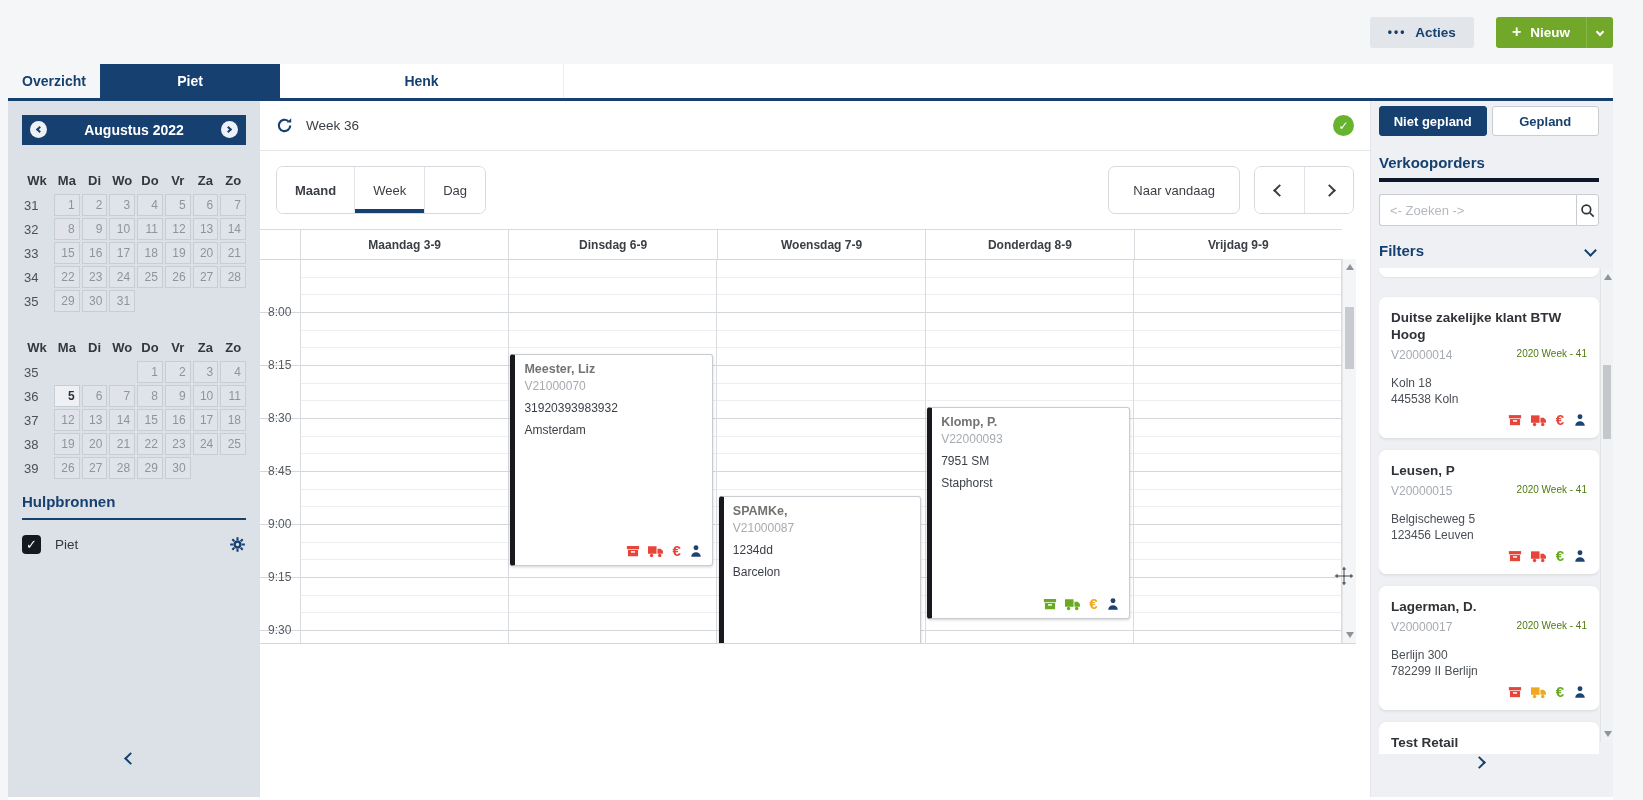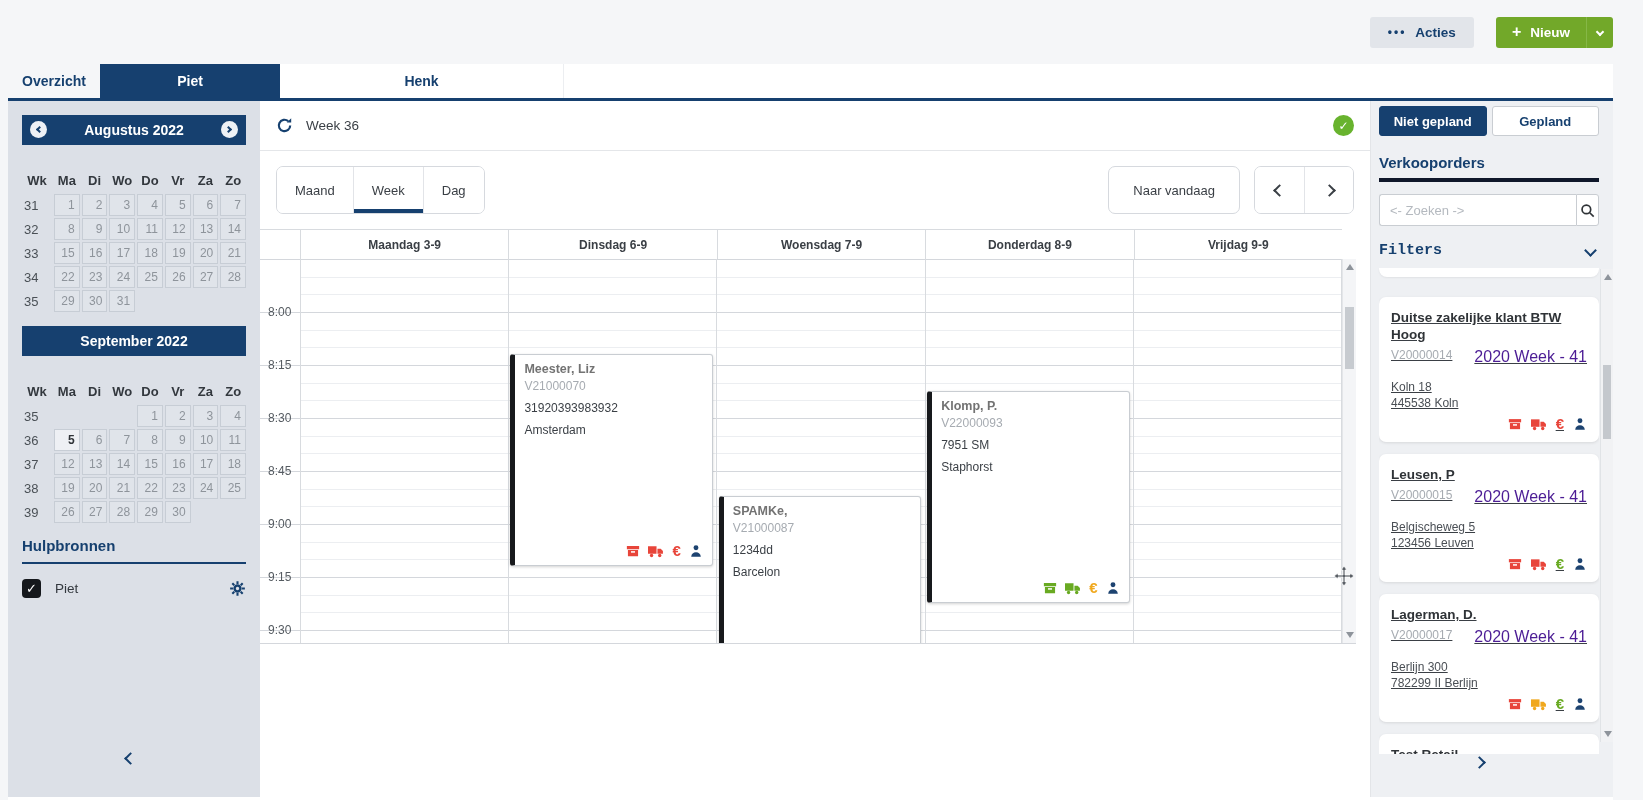--- a/index.html
+++ b/index.html
@@ -70,21 +70,21 @@
     padding:0 16px; gap:13px; }
   .week-label { font-size:13.5px; color:#3a3f45; }
   .refresh { display:flex; cursor:pointer; }
   .ok-circle { margin-left:auto; width:21px; height:21px; border-radius:50%; background:#68b32e;
     color:#fff; font-size:12px; font-weight:bold; display:flex; align-items:center; justify-content:center; }
   .toolbar { height:78px; display:flex; align-items:center; padding:0 16px; }
   .seg { display:flex; height:48px; border:1px solid #d6d9de; border-radius:7px; overflow:hidden; background:#fff; }
   .seg-btn { min-width:46px; padding:0 18px; display:flex; align-items:center; justify-content:center;
     font-size:13px; color:#3a3f45; cursor:pointer; position:relative; background:#fff; border:none;
     border-left:1px solid #e2e4e8; font-family:inherit; }
-  .seg-btn:first-child { border-left:none; }
+  .seg-btn:first-child { border-left:none;font-weight:bold; }
   .seg-btn.active::after { content:""; position:absolute; left:0; right:0; bottom:0; height:4px; background:#16406f; }
   .toolbar-right { margin-left:auto; display:flex; gap:14px; }
   .btn-today { height:48px; padding:0 24px; background:#fff; border:1px solid #d6d9de; border-radius:7px;
     font-size:13px; color:#3a3f45; cursor:pointer; font-family:inherit; }
   .nav-group { display:flex; height:48px; border:1px solid #d6d9de; border-radius:7px; overflow:hidden; }
   .nav-btn { width:49px; background:#fff; border:none; border-left:1px solid #e2e4e8; cursor:pointer;
     display:flex; align-items:center; justify-content:center; color:#3a3f45; }
   .nav-btn:first-child { border-left:none; }
   .day-headers { height:30px; margin-right:28px; display:flex; border-top:1px solid #d8dbdf; }
   .dh-spacer { width:40px; }
@@ -129,32 +129,32 @@
     background:#fff; color:#16406f; border:1px solid #c9cdd2; }
   .plan-tab.active { background:#16406f; color:#fff; border-color:#16406f; }
   .sr-title { width:220px; color:#16406f; font-weight:bold; font-size:15px;
     border-bottom:4px solid #0f172a; padding-bottom:7px; margin-top:18px; }
   .search-row { width:220px; display:flex; margin-top:12px; height:32px; }
   .search-input { flex:1; border:1px solid #c9cdd2; border-right:none; border-radius:3px 0 0 3px;
     padding:0 10px; font-size:13px; color:#3a3f45; outline:none; font-family:inherit; background:#fff; }
   .search-input::placeholder { color:#b4b9bf; }
   .search-btn { width:32px; background:#fff; border:1px solid #c9cdd2; border-radius:0 3px 3px 0;
     display:flex; align-items:center; justify-content:center; cursor:pointer; }
-  .filters-row { width:220px; display:flex; align-items:center; margin-top:16px;font-family:Liberation Mono, monospace; }
+  .filters-row { width:220px; display:flex; align-items:center; margin-top:16px; }
   .filters-label { color:#16406f; font-weight:bold; font-size:15px; }
   .filters-chev { margin-left:auto; margin-right:4px; color:#16406f; cursor:pointer; }
   .filter-strip { width:220px; height:9px; background:#fff; border-radius:0 0 8px 8px; margin-top:9px;
     box-shadow:0 1px 2px rgba(0,0,0,.06); }
-  .order-list { width:220px; margin-top:8px; height:469px; overflow:hidden; position:relative;text-decoration:underline; }
+  .order-list { width:220px; margin-top:8px; height:469px; overflow:hidden; position:relative; }
   .order-card { background:#fff; border-radius:7px; box-shadow:0 1px 3px rgba(0,0,0,.10);
     padding:12px 12px 10px 12px; margin-top:12px; cursor:pointer; }
   .oc-name { font-size:13.5px; font-weight:bold; color:#2f3337; line-height:17px; }
   .oc-row { display:flex; margin-top:5px; }
   .oc-num { font-size:12px; color:#a6abb1; }
-  .oc-week { margin-left:auto; font-size:16px; color:#4c1d95; }
+  .oc-week { margin-left:auto; font-size:10px; color:#4d7c0f; }
   .oc-a1 { font-size:12px; color:#4a4f55; margin-top:14px; }
   .oc-a2 { font-size:12px; color:#4a4f55; margin-top:2px; }
   .oc-icons { display:flex; gap:9px; justify-content:flex-end; align-items:center; margin-top:6px; height:16px; }
   .sr-scroll { position:absolute; right:0; top:168px; height:473px; width:13px; background:#f1f2f4;
     border-left:1px solid #e0e3e6; }
   .sr-thumb { position:absolute; left:2px; right:2px; top:96px; height:74px; background:#c4c8cd; cursor:pointer; }
   .collapse-right { position:absolute; bottom:30px; left:104px; color:#16406f; cursor:pointer; }
 
   .cursor-overlay { position:absolute; left:1334px; top:566px; z-index:50; pointer-events:none; }
 </style>
@@ -242,23 +242,20 @@
               <div class="m-day">29</div>
               <div class="m-day">30</div>
               <div class="m-day">31</div>
               <div class="m-day empty"></div>
               <div class="m-day empty"></div>
               <div class="m-day empty"></div>
               <div class="m-day empty"></div>
             </div>
           </div>
           <div class="month">
-            <div class="m-head">
-              <span>September 2022</span>
-            </div>
             <div class="m-grid">
               <div class="m-dh">Wk</div>
               <div class="m-dh">Ma</div>
               <div class="m-dh">Di</div>
               <div class="m-dh">Wo</div>
               <div class="m-dh">Do</div>
               <div class="m-dh">Vr</div>
               <div class="m-dh">Za</div>
               <div class="m-dh">Zo</div>
               <div class="m-wk">35</div>
@@ -414,21 +411,21 @@
                   </svg>
                 </span>
               </div>
             </div>
             <div class="event" style="left: 458.8px; width: 202.4px; top: 237px; height: 212px;">
               <div class="ev-title">SPAMKe,</div>
               <div class="ev-num">V21000087</div>
               <div class="ev-l1">1234dd</div>
               <div class="ev-l2">Barcelon</div>
             </div>
-            <div class="event" style="left: 667.2px; width: 202.4px; top: 132px; height: 212px;">
+            <div class="event" style="left: 667.2px; width: 202.4px; top: 148px; height: 212px;">
               <div class="ev-title">Klomp, P.</div>
               <div class="ev-num">V22000093</div>
               <div class="ev-l1">7951 SM</div>
               <div class="ev-l2">Staphorst</div>
               <div class="ev-icons">
                 <span class="icon" style="color: rgb(105, 170, 34);">
                   <svg viewBox="0 0 16 16" width="14" height="14">
                     <path fill="currentColor" d="M1 2.4h14v3.7H1z"></path>
                     <path fill="currentColor" d="M2.2 6.9h11.6v7H2.2z"></path>
                     <rect x="5.7" y="8.2" width="4.6" height="1.7" fill="#fff"></rect>

